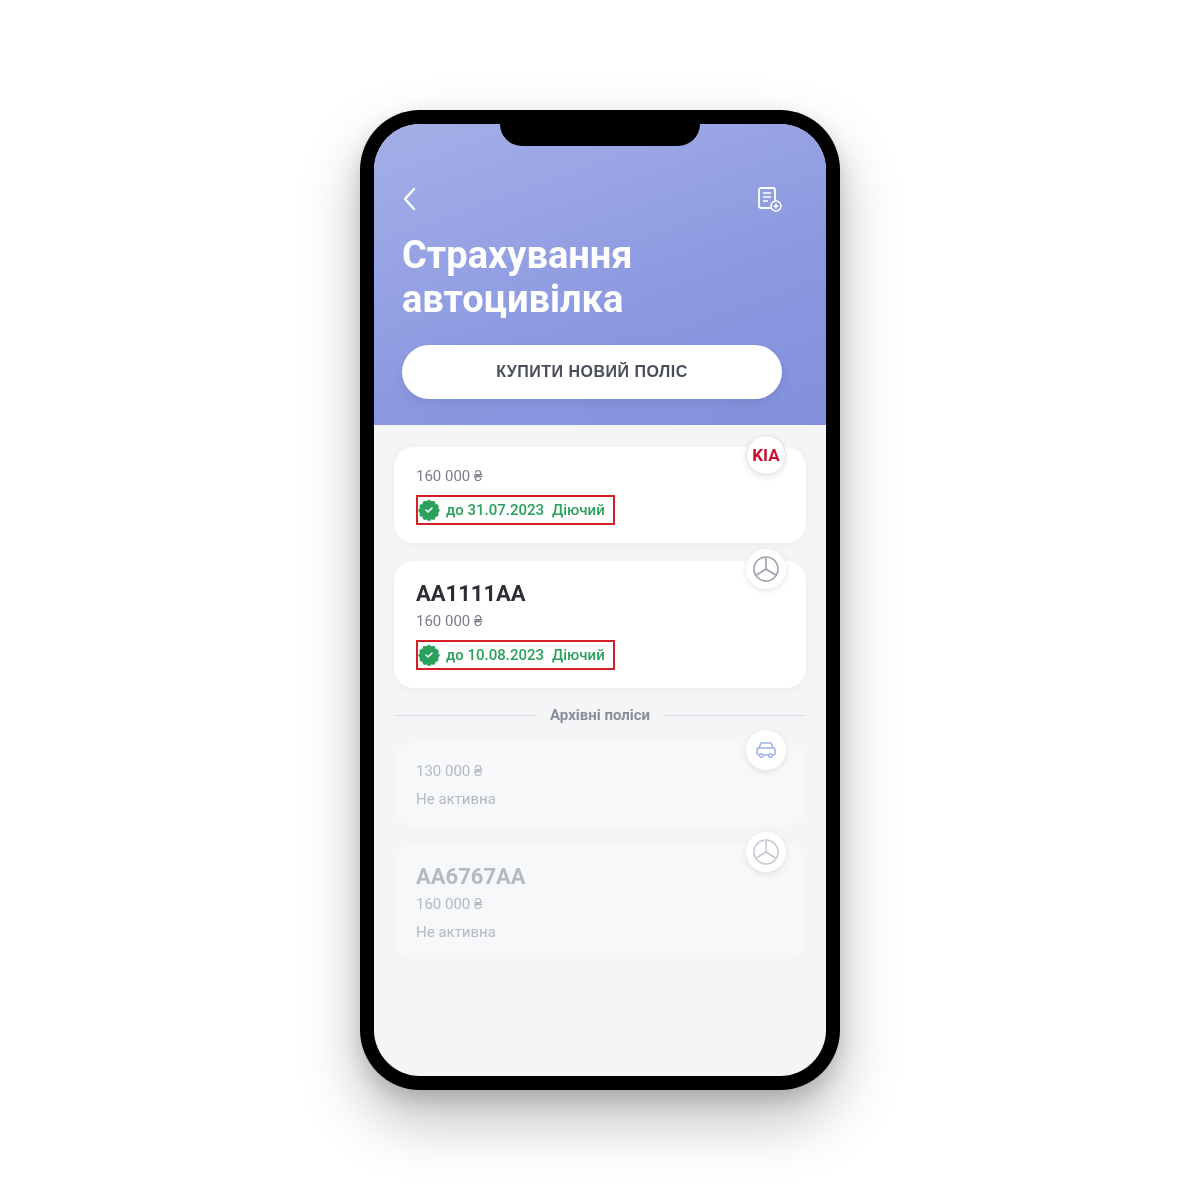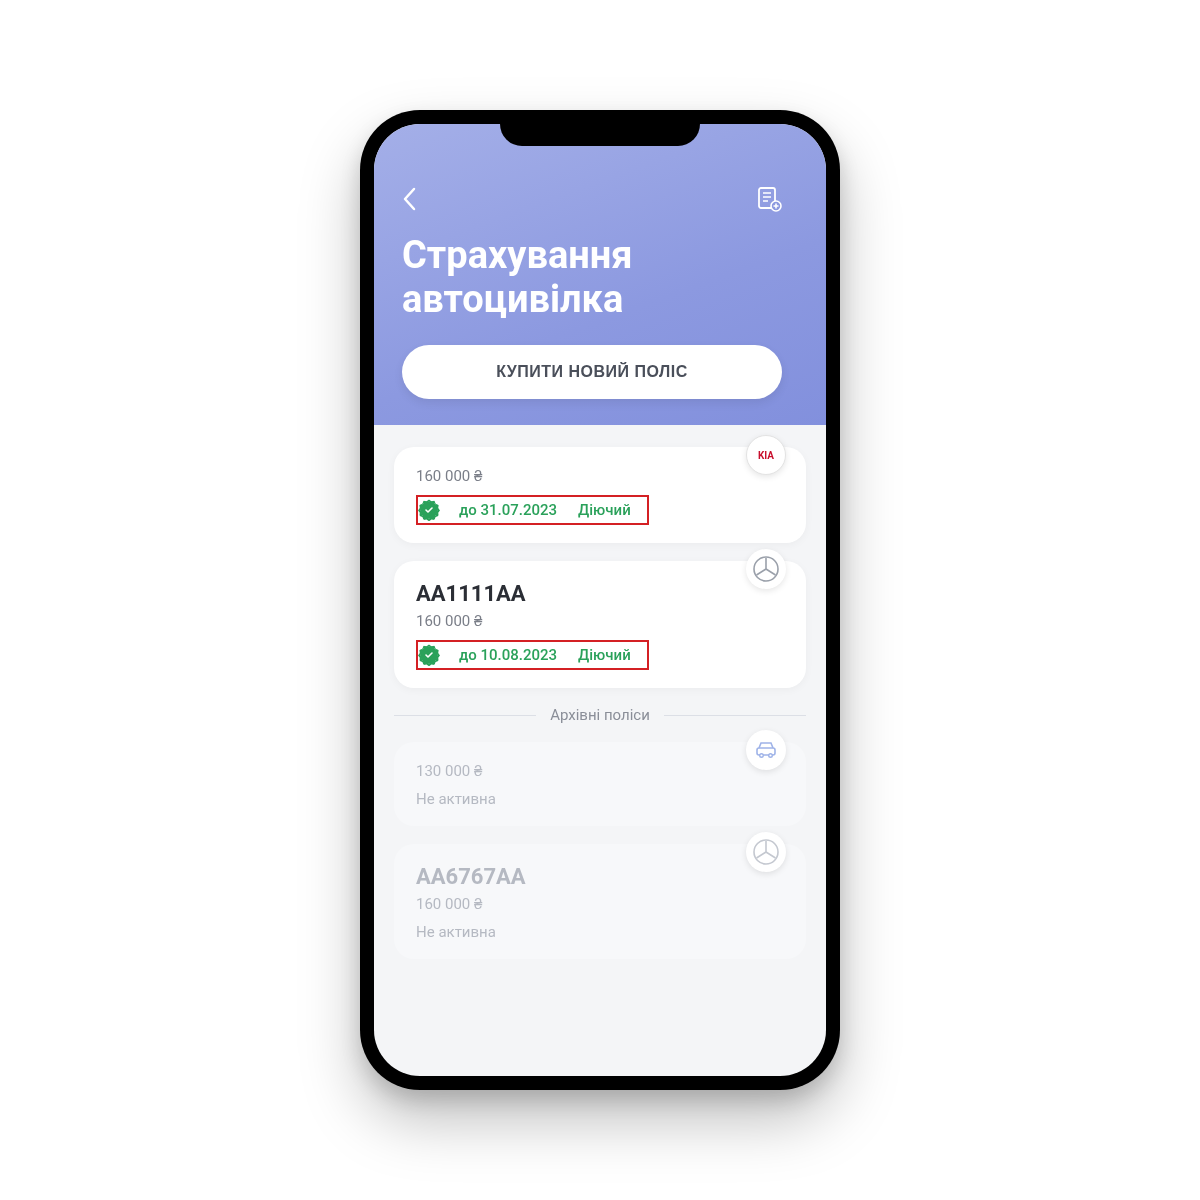--- a/index.html
+++ b/index.html
@@ -105,21 +105,21 @@
     top: -12px;
     right: 20px;
     width: 40px;
     height: 40px;
     border-radius: 50%;
     background: #fff;
     display: flex;
     align-items: center;
     justify-content: center;
     box-shadow: 0 2px 6px rgba(0,0,0,0.1);
-    font-size: 10px;
+    font-size: 17px;
     font-weight: 700;
   }
   .brand-kia { color: #c8102e; border:1px solid #e3e3e3; }
   .brand-merc { color: #888; }
   .brand-car { color: #9fb3e8; }
   .plate {
     font-size: 22px;
     font-weight: 700;
     color: #2b2e35;
     margin-bottom: 6px;
@@ -127,22 +127,22 @@
   .card.archived .plate { color: #b5b9c2; }
   .amount {
     font-size: 15px;
     color: #7a7e88;
     margin-bottom: 10px;
   }
   .card.archived .amount { color: #b5b9c2; }
   .status-row {
     display: inline-flex;
     align-items: flex-start;
-    gap: 21px;
-    padding: 4px 16px 4px 2px;
+    gap: 8px;
+    padding: 4px 8px 4px 2px;
   }
   .status-row.highlighted {
     border: 2.5px solid #d42024;
   }
   .check-badge {
     width: 18px;
     height: 18px;
     background: #2aa15a;
     border-radius: 50%;
     display: inline-flex;
@@ -171,20 +171,21 @@
   }
   .inactive-label {
     color: #b5b9c2;
     font-size: 15px;
   }
   .section-divider {
     display: flex;
     align-items: center;
     gap: 14px;
     margin: 6px 0 18px 0;
+    font-weight: bold;
   }
   .section-divider .line {
     flex: 1;
     height: 1px;
     background: #dcdfe6;
   }
   .section-divider .label {
     color: #8a8e98;
     font-size: 15px;
   }

